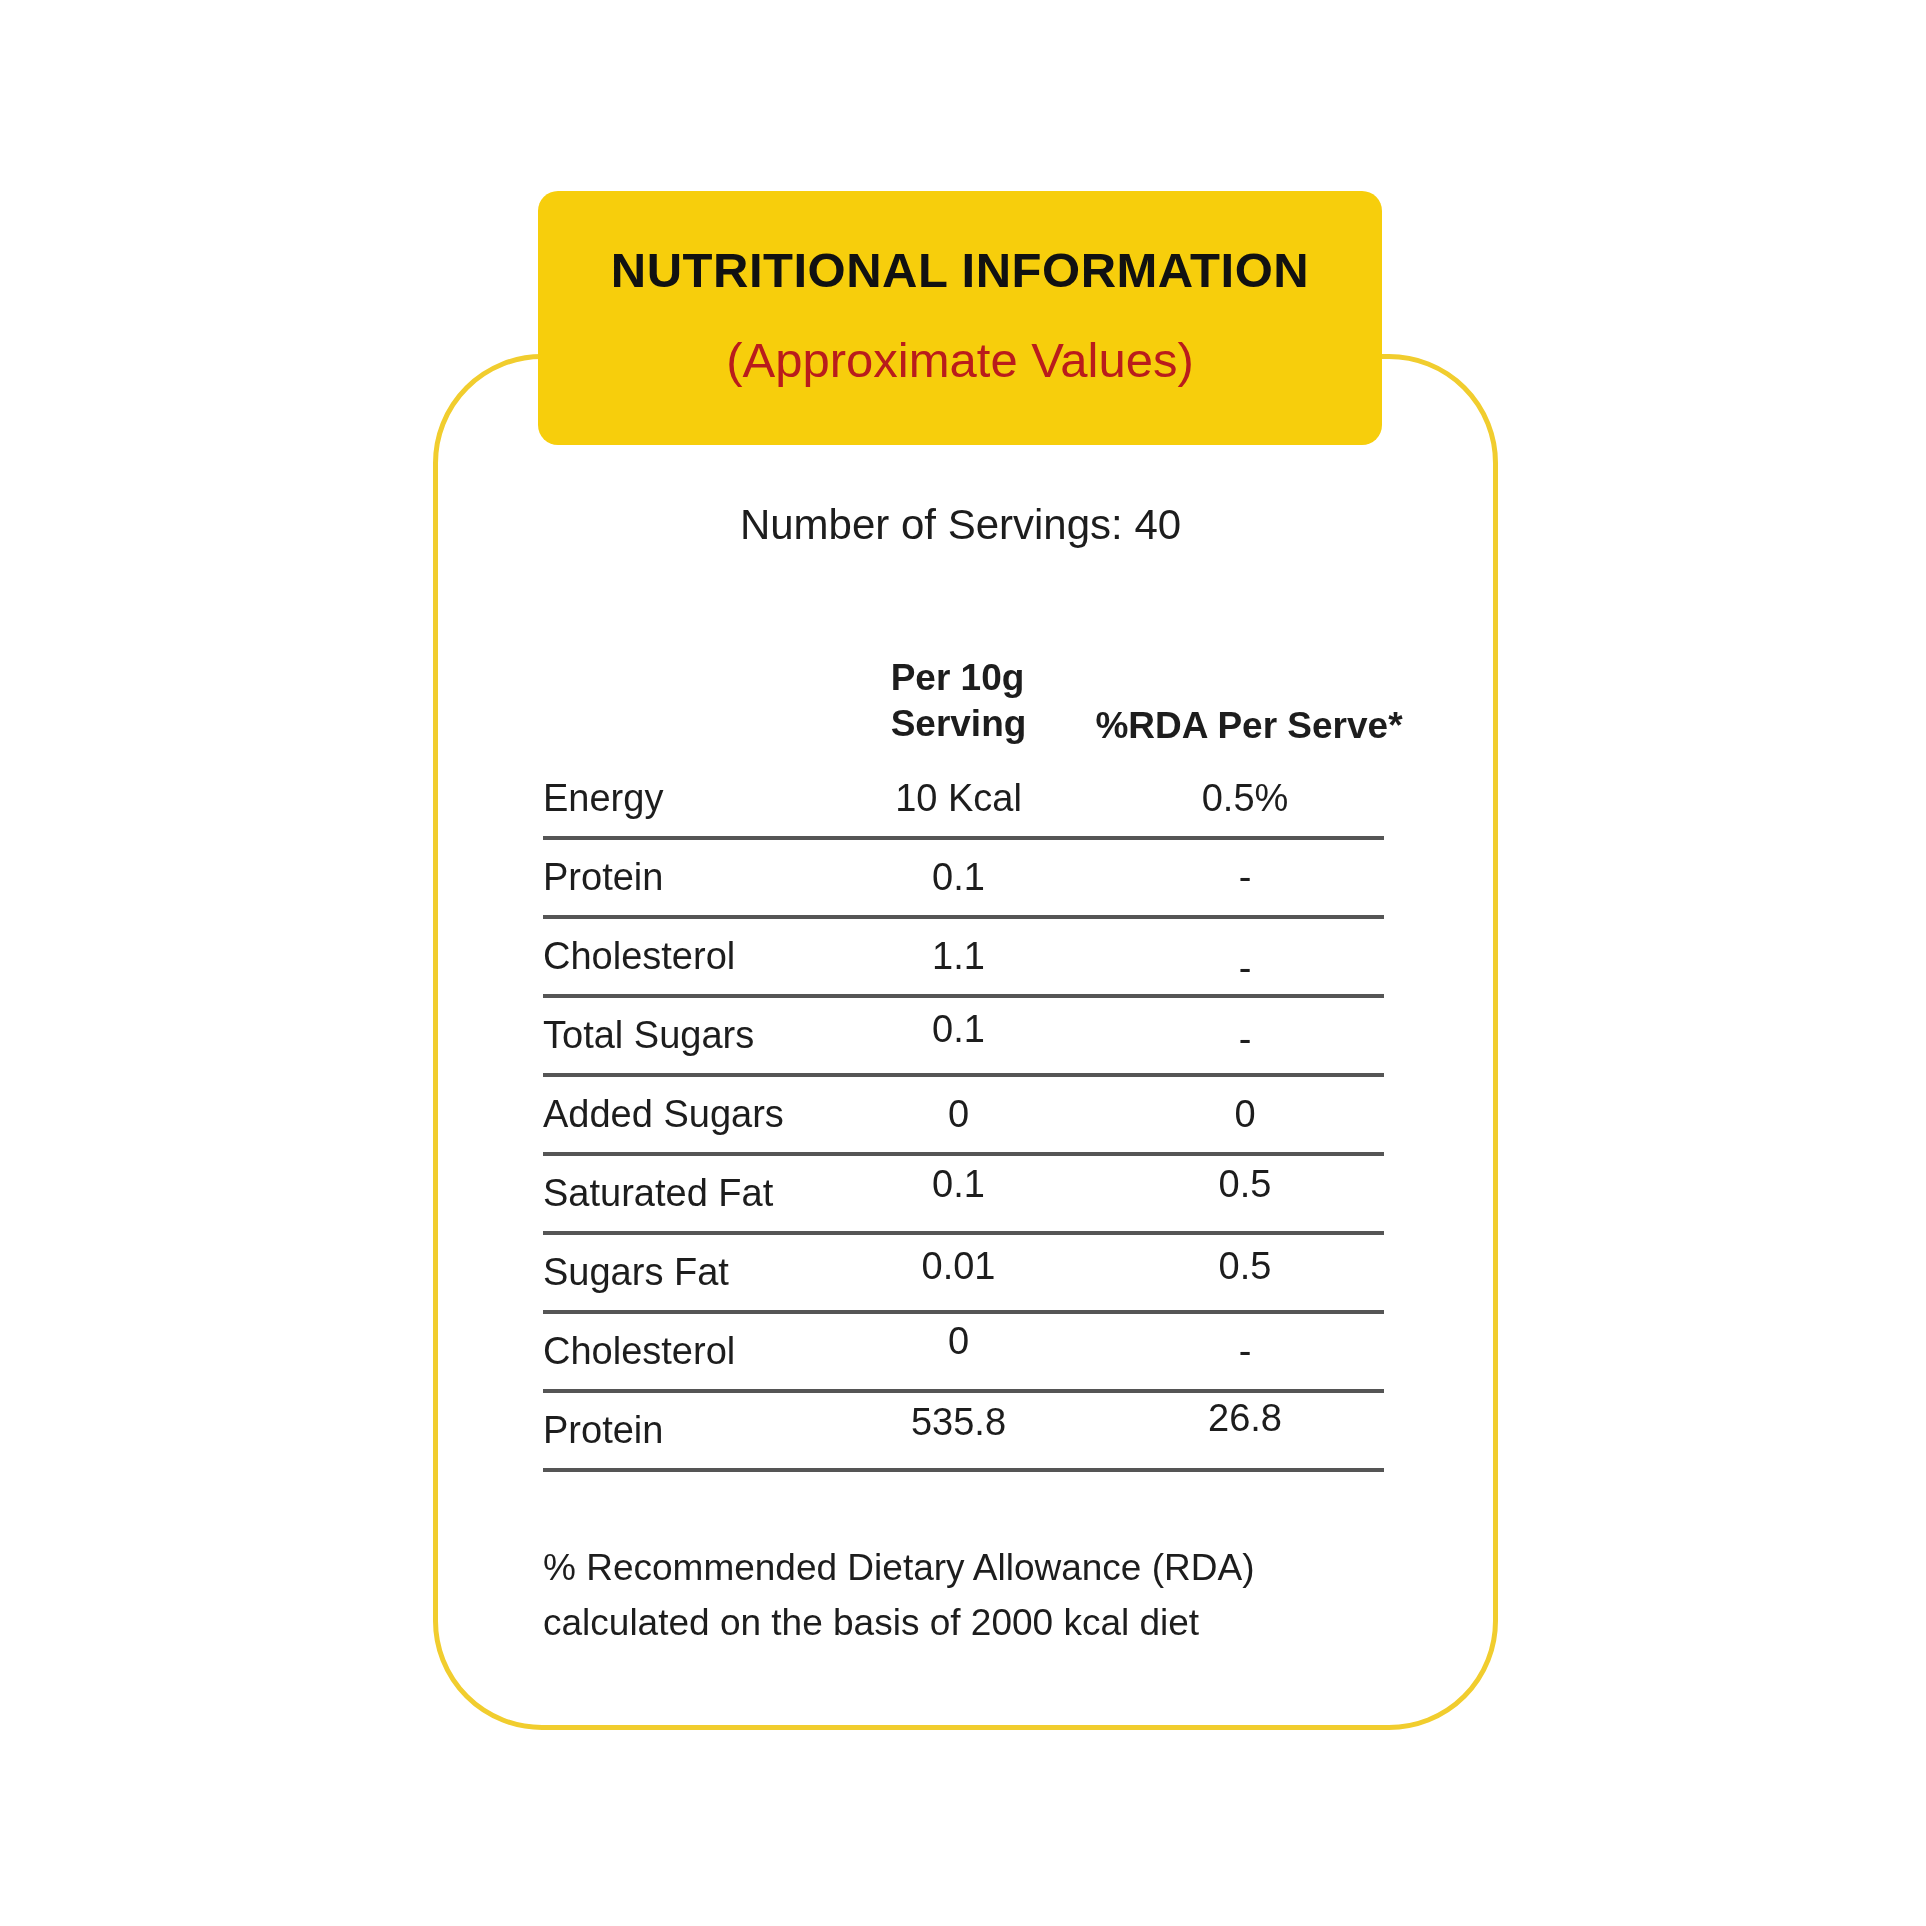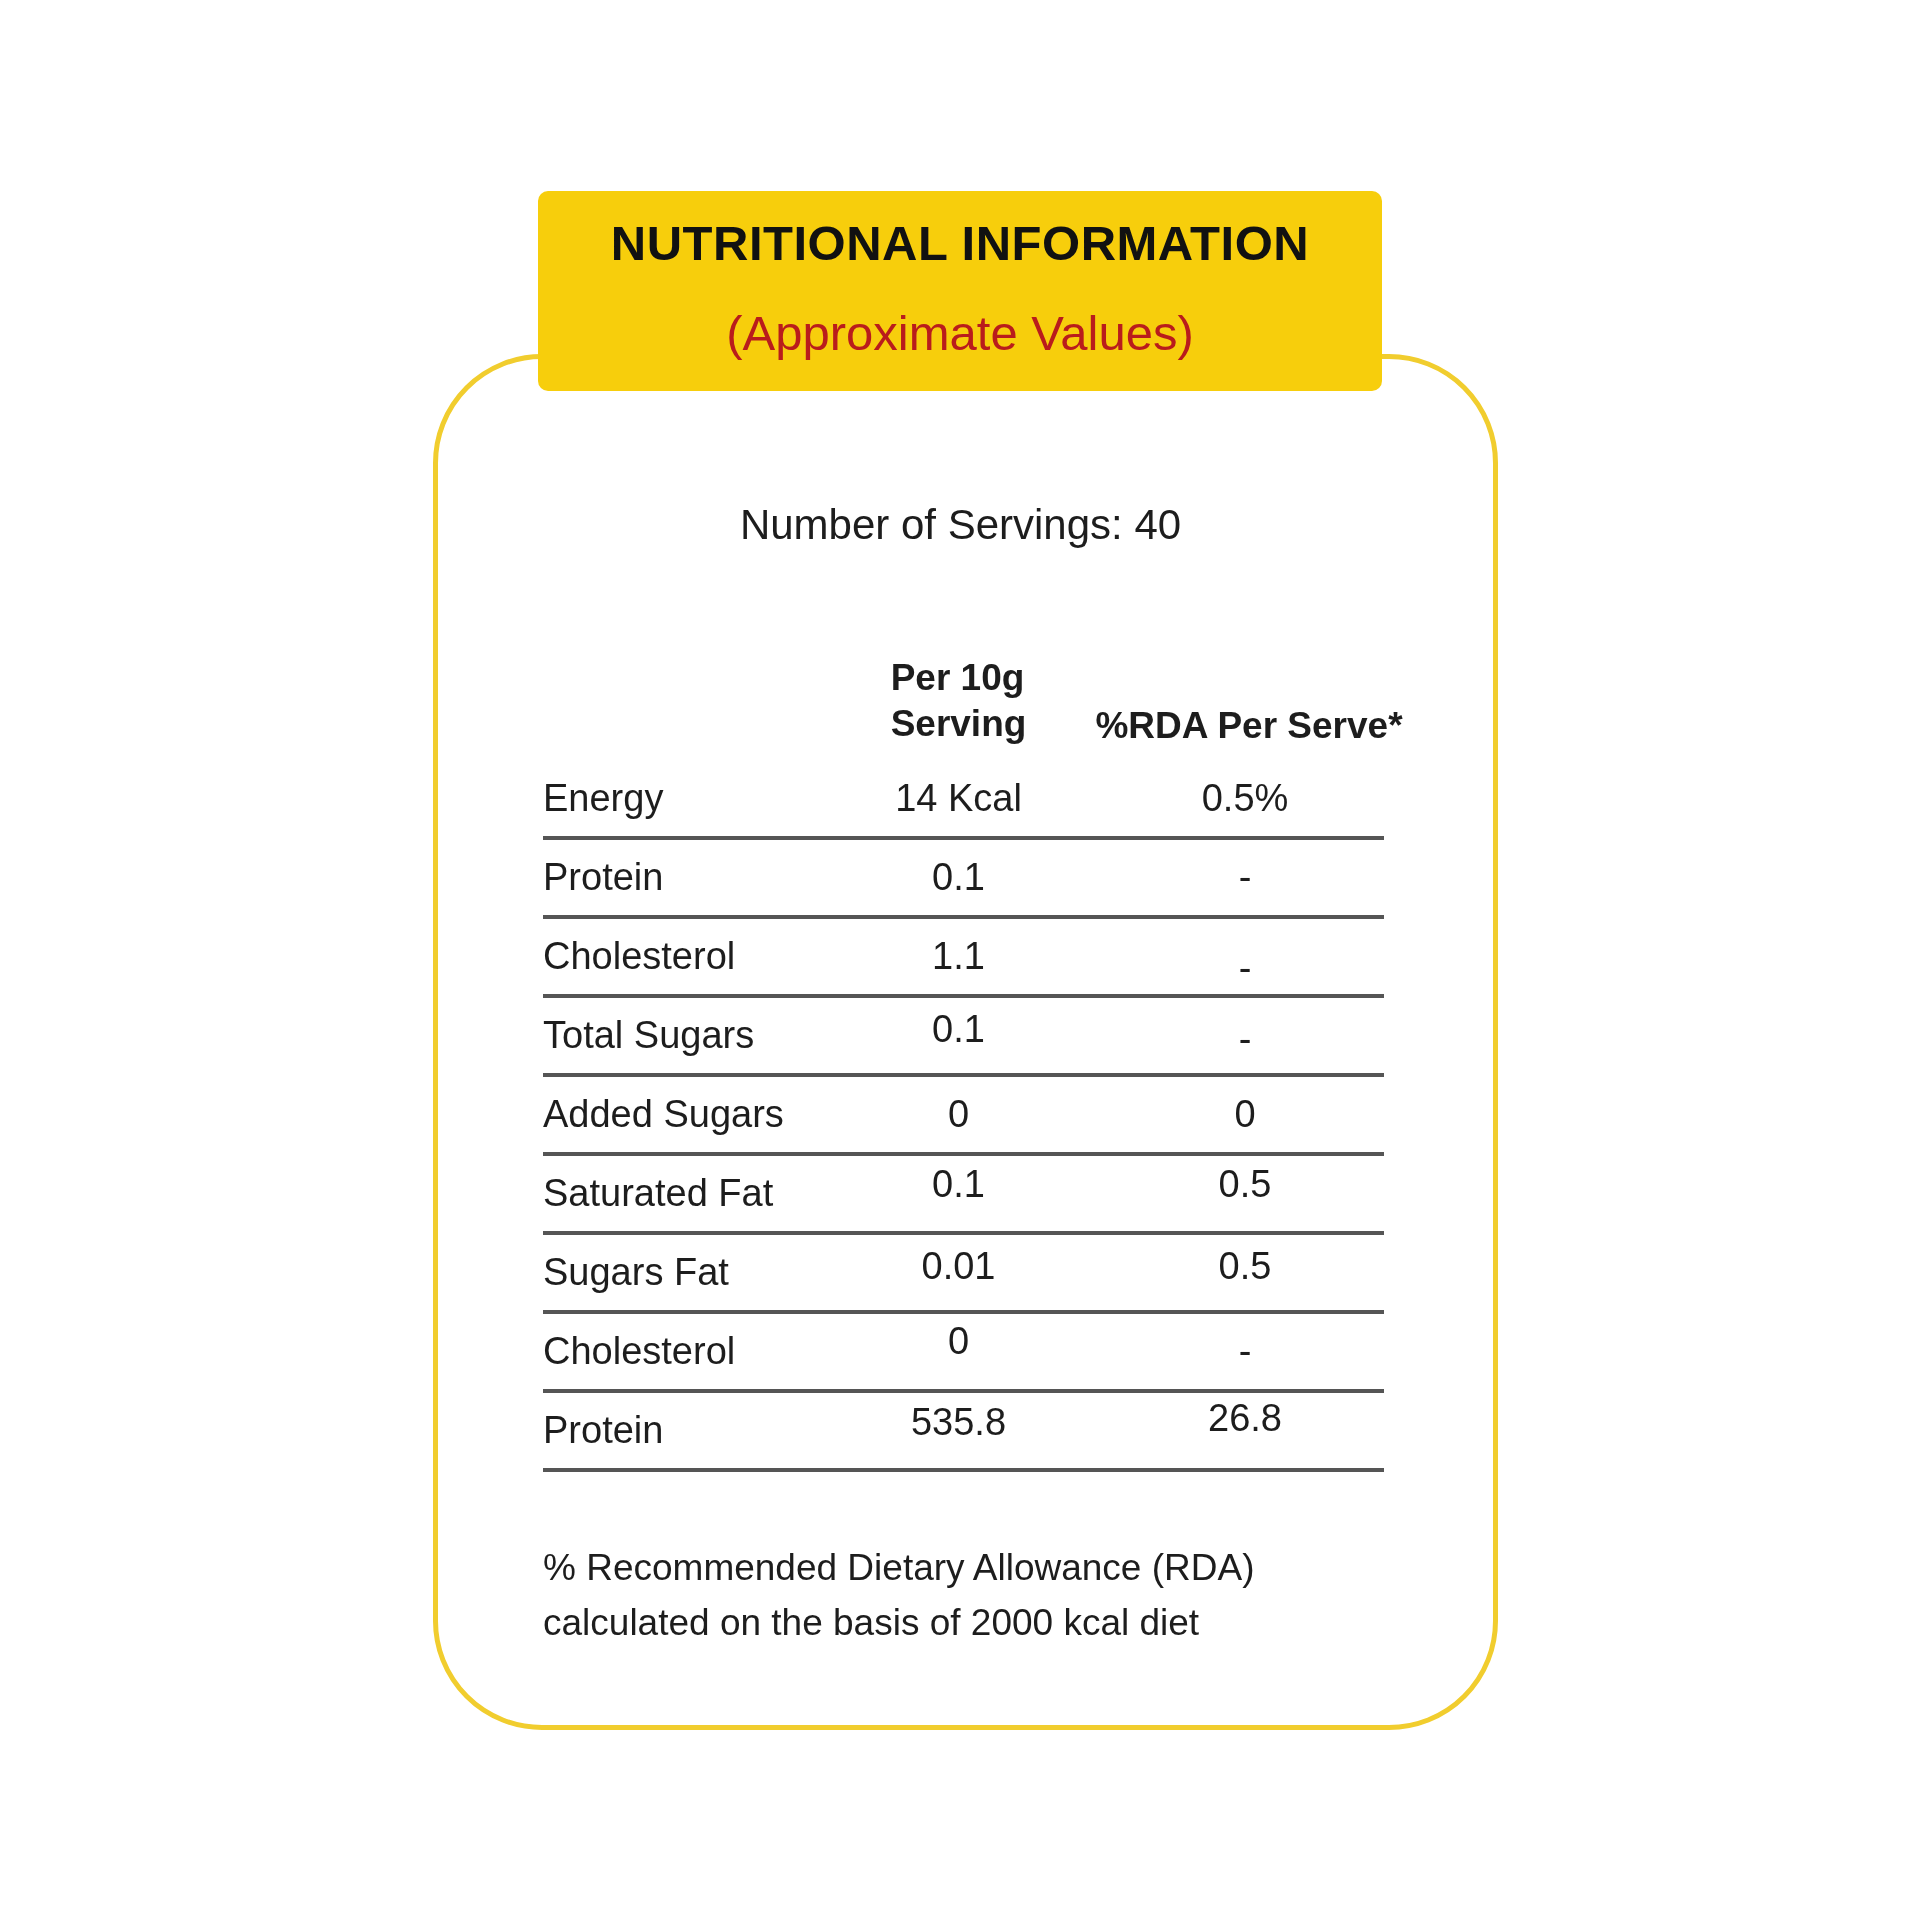--- a/index.html
+++ b/index.html
@@ -28,23 +28,23 @@
     background: transparent;
     z-index: 1;
   }
 
   
   .yellow-banner {
     position: absolute;
     left: 538px;
     top: 191px;
     width: 844px;
-    height: 200px;
+    height: 254px;
     background: #F7CE0C;
-    border-radius: 10px;
+    border-radius: 20px;
     z-index: 2;
     display: flex;
     flex-direction: column;
     align-items: center;
     justify-content: center;
     gap: 34px;
     padding-bottom: 6px;
     box-sizing: border-box;
   }
   .banner-title {
@@ -159,21 +159,21 @@
     <div class="col1"></div>
     <div class="col2">
       <div>Per 10g</div>
       <div>Serving</div>
     </div>
     <div class="col3">%RDA Per Serve*</div>
   </div>
 
   <div class="t-row">
     <span class="cell-label">Energy</span>
-    <span class="cell-val">14 Kcal</span>
+    <span class="cell-val">10 Kcal</span>
     <span class="cell-rda">0.5%</span>
   </div>
   <div class="t-row">
     <span class="cell-label">Protein</span>
     <span class="cell-val">0.1</span>
     <span class="cell-rda">-</span>
   </div>
   <div class="t-row">
     <span class="cell-label">Cholesterol</span>
     <span class="cell-val">1.1</span>

